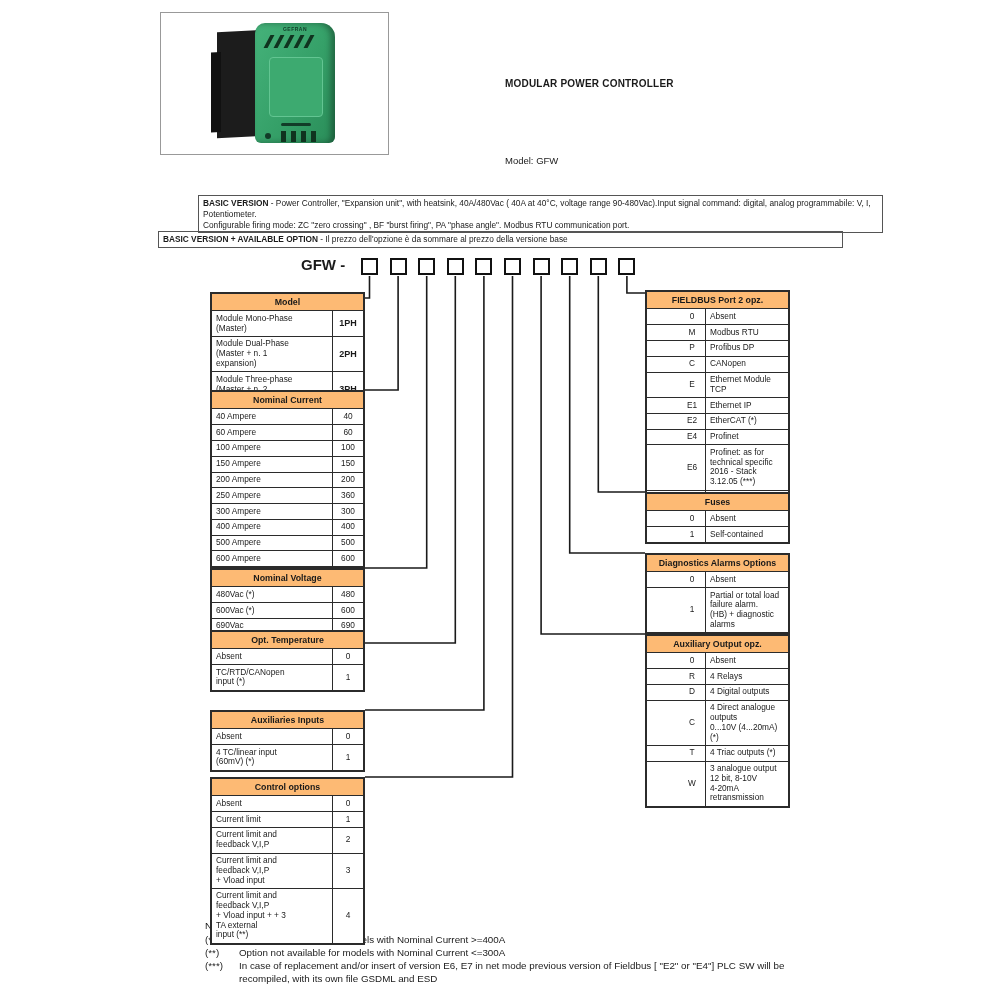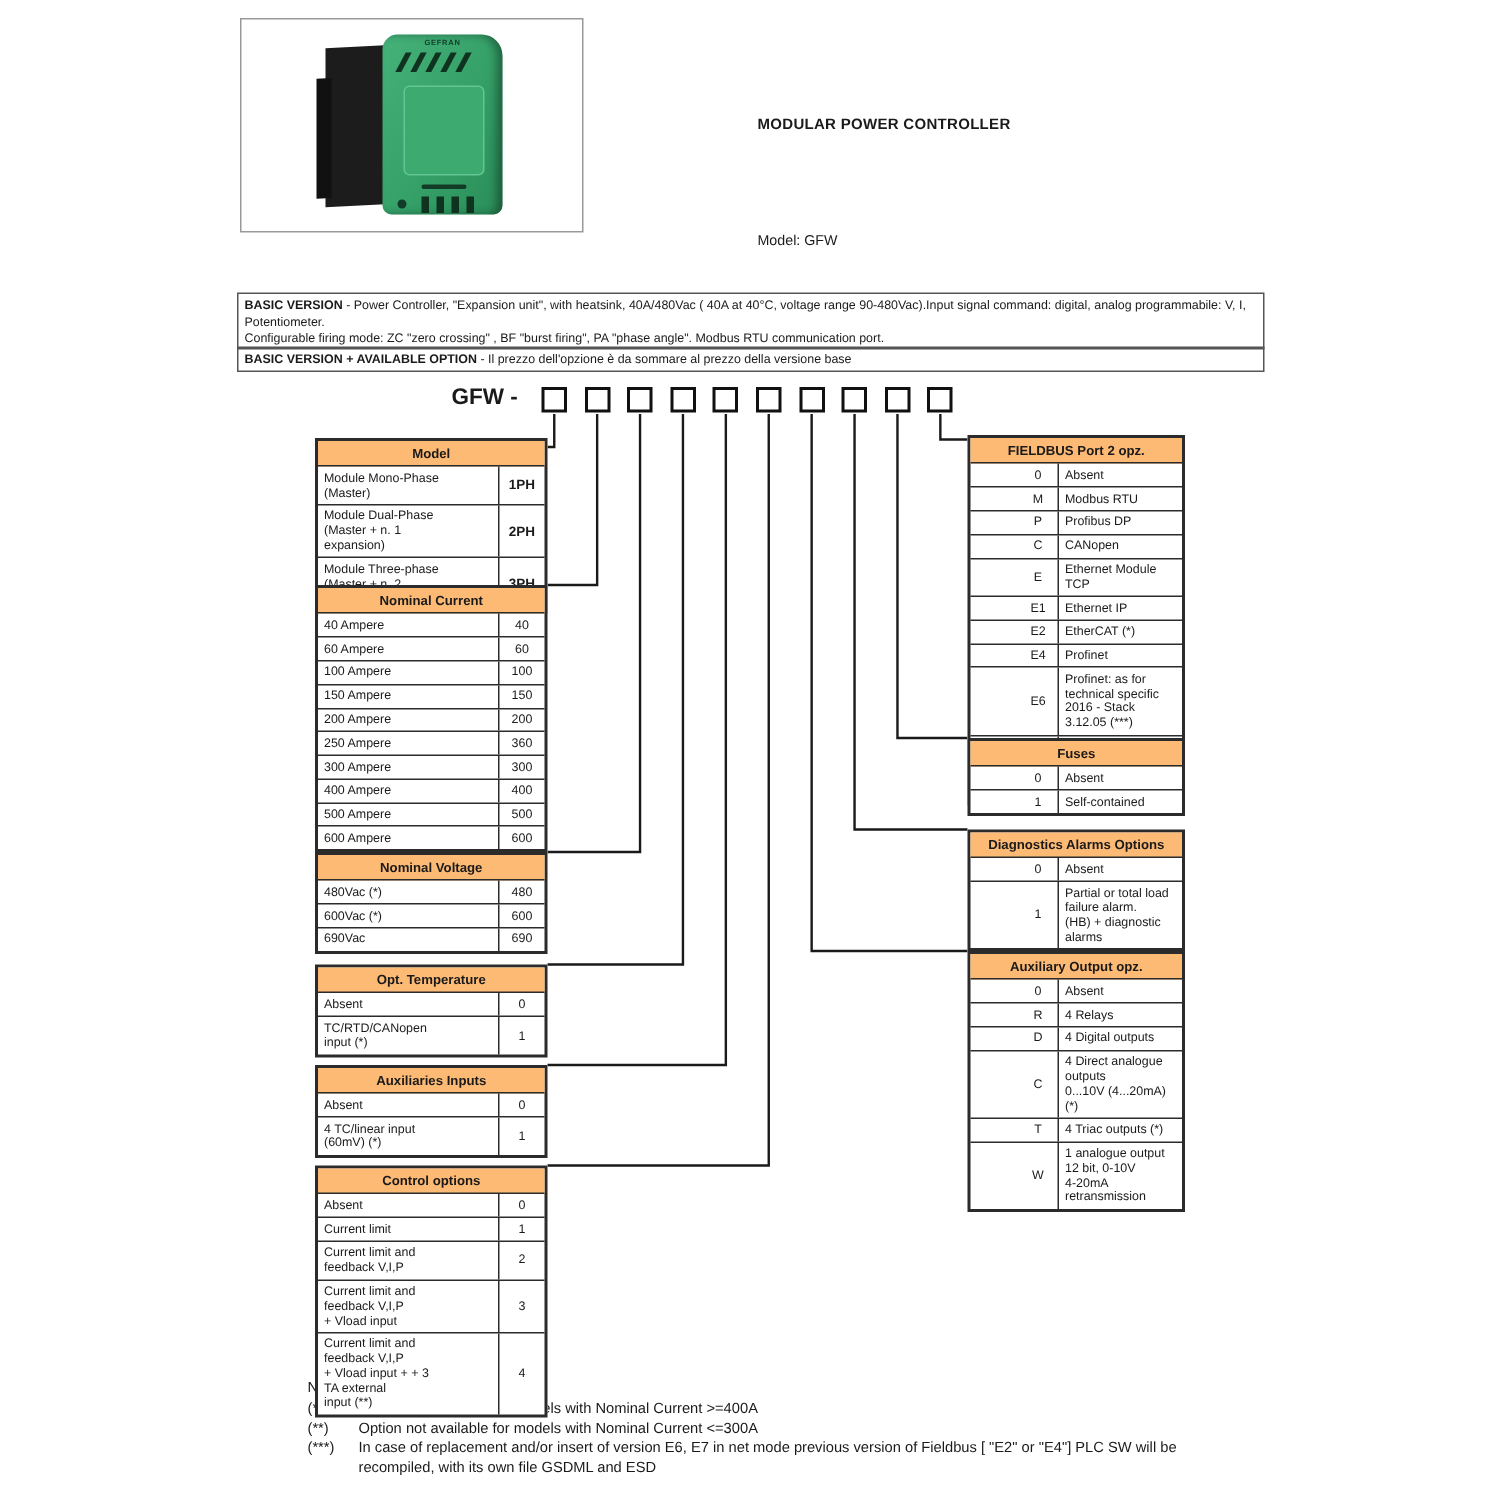--- a/index.html
+++ b/index.html
@@ -25,21 +25,21 @@
   .slot-line{position:absolute;left:26px;top:100px;width:30px;height:3px;background:#123c28;border-radius:2px;}
   .bot-vents{position:absolute;left:26px;top:108px;width:44px;height:11px;display:flex;gap:5px;}
   .bot-vents span{width:5px;height:11px;background:#10331f;}
   .screw{position:absolute;left:10px;top:110px;width:6px;height:6px;border-radius:50%;background:#123c28;}
 
   .product-title{left:505px;top:78px;font-size:10px;font-weight:bold;letter-spacing:.2px;}
   .model-label{left:505px;top:155px;font-size:9.5px;}
 
   .intro-bar{left:158px;width:685px;border:1px solid #555;font-size:8.3px;line-height:1.3;padding:2px 4px;box-sizing:border-box;white-space:pre-line;}
   .intro-bar b{font-size:8.3px;}
-  .bar1{top:195px;}
+  .bar1{top:195px;margin-left:40px;}
   .bar2{top:231px;}
 
   .gfw-prefix{left:301px;top:256px;font-size:15px;font-weight:bold;}
 
   .code-boxes{left:361px;top:258px;display:flex;gap:11.6px;}
   .code-box{width:13px;height:13px;border:2px solid #111;background:#fff;}
 
   svg.connectors{position:absolute;left:0;top:0;z-index:0;}
 
   
@@ -193,21 +193,21 @@
     </div>
     <div class="trow">
       <div class="tdesc">600Vac (*)</div>
       <div class="tcode">600</div>
     </div>
     <div class="trow">
       <div class="tdesc">690Vac</div>
       <div class="tcode">690</div>
     </div>
   </div>
-<div class="otable lt code-right" style="top:643px">
+<div class="otable lt code-right" style="top:630px">
     <div class="thead">Opt. Temperature</div>
     <div class="trow">
       <div class="tdesc">Absent</div>
       <div class="tcode">0</div>
     </div>
     <div class="trow">
       <div class="tdesc">TC/RTD/CANopen input (*)</div>
       <div class="tcode">1</div>
     </div>
   </div>
@@ -335,21 +335,21 @@
       <div class="tcode">C</div>
       <div class="tdesc">4 Direct analogue outputs
 0...10V (4...20mA)  (*)</div>
     </div>
     <div class="trow">
       <div class="tcode">T</div>
       <div class="tdesc">4 Triac outputs (*)</div>
     </div>
     <div class="trow">
       <div class="tcode">W</div>
-      <div class="tdesc">1 analogue output 12 bit, 0-10V
+      <div class="tdesc">3 analogue output 12 bit, 8-10V
 4-20mA retransmission</div>
     </div>
   </div>
 
 <div class="abs note-block">
   <div class="note-title">NOTE</div>
   <div class="note-row">
     <div class="note-marker">(*)</div>
     <div class="note-text">Option not available for models with  Nominal Current  &gt;=400A</div>
   </div>

